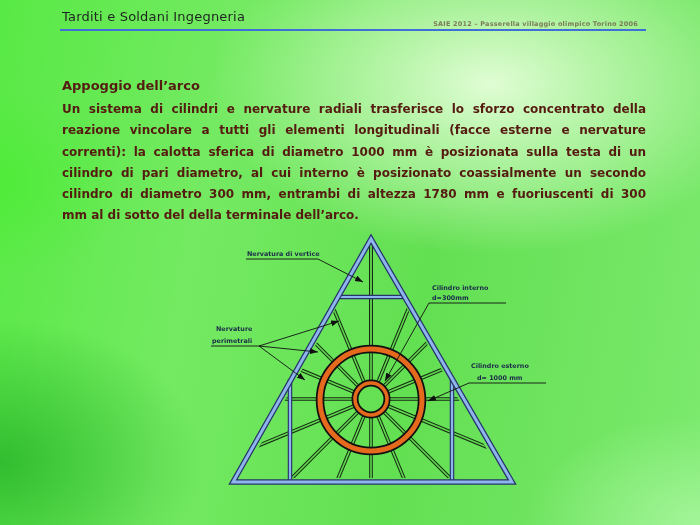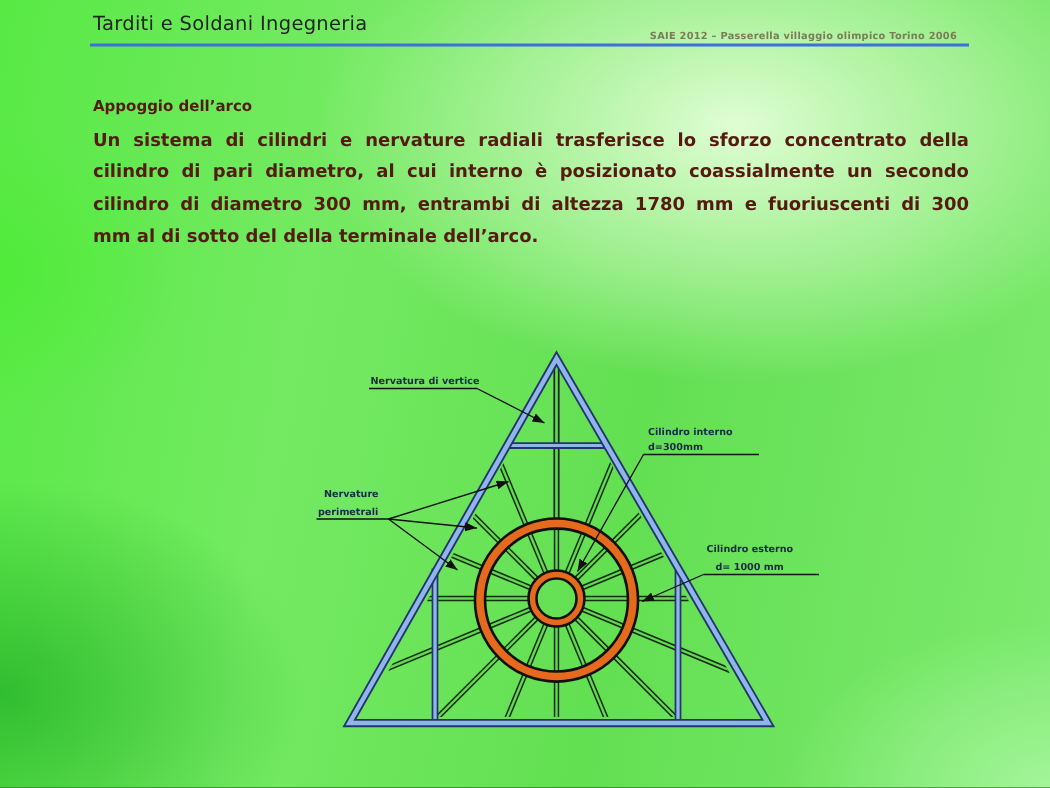--- a/index.html
+++ b/index.html
@@ -25,21 +25,21 @@
     background:#3f6fd8;
   }
   .header-subtitle{
     position:absolute;top:20px;right:62px;
     font-size:6.5px;font-weight:bold;color:#7b7b58;letter-spacing:0.2px;
   }
   .body-text{
     position:absolute;left:62px;top:66px;width:584px;
     color:#551a10;font-weight:bold;
   }
-  .body-heading{font-size:10px;margin:0 0 6px 0;}
+  .body-heading{font-size:13px;margin:12px 0 6px 0;}
   .body-line{
     font-size:12px;line-height:21.3px;
     text-align:justify;text-align-last:justify;
   }
   .body-line.last{text-align-last:left;}
   svg.diagram{position:absolute;left:0;top:0;}
   svg.diagram text{
     font-family:"DejaVu Sans","Liberation Sans",sans-serif;
     font-size:6.4px;font-weight:bold;fill:#1b2a4a;
   }
@@ -49,20 +49,22 @@
 
 <div class="slide">
 
   <div class="header-title">Tarditi e Soldani Ingegneria</div>
   <div class="header-rule"></div>
   <div class="header-subtitle">SAIE 2012 – Passerella villaggio olimpico Torino 2006</div>
 
   <div class="body-text">
     <div class="body-heading">Appoggio dell’arco</div>
     <div class="body-line">Un sistema di cilindri e nervature radiali trasferisce lo sforzo concentrato della</div>
+    <div class="body-line">reazione vincolare a tutti gli elementi longitudinali (facce esterne e nervature</div>
+    <div class="body-line">correnti): la calotta sferica di diametro 1000 mm è posizionata sulla testa di un</div>
     <div class="body-line">cilindro di pari diametro, al cui interno è posizionato coassialmente un secondo</div>
     <div class="body-line">cilindro di diametro 300 mm, entrambi di altezza 1780 mm e fuoriuscenti di 300</div>
     <div class="body-line last">mm al di sotto del della terminale dell’arco.</div>
   </div>
 
   <svg class="diagram" width="700" height="525" viewBox="0 0 700 525">
     <defs>
       <clipPath id="triClip">
         <path d="M371,245 L242,478 L503,478 Z"></path>
       </clipPath>

